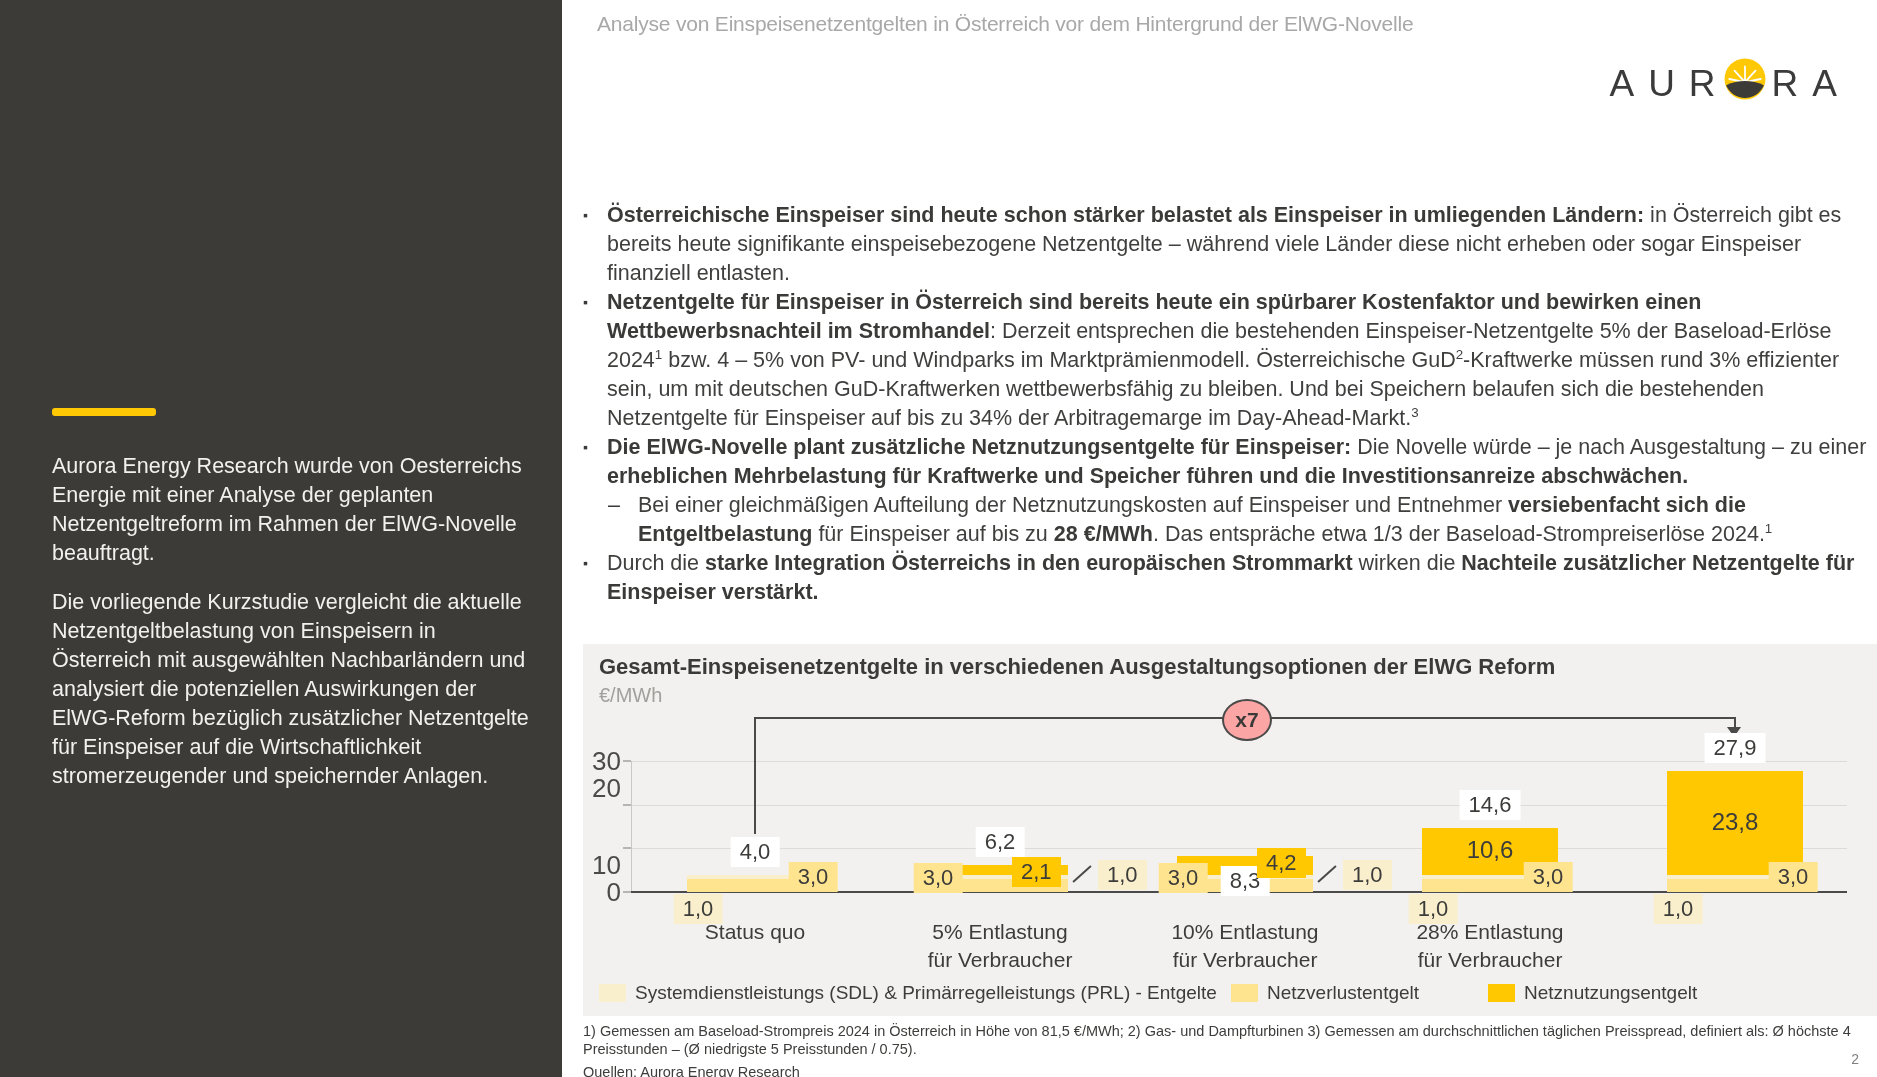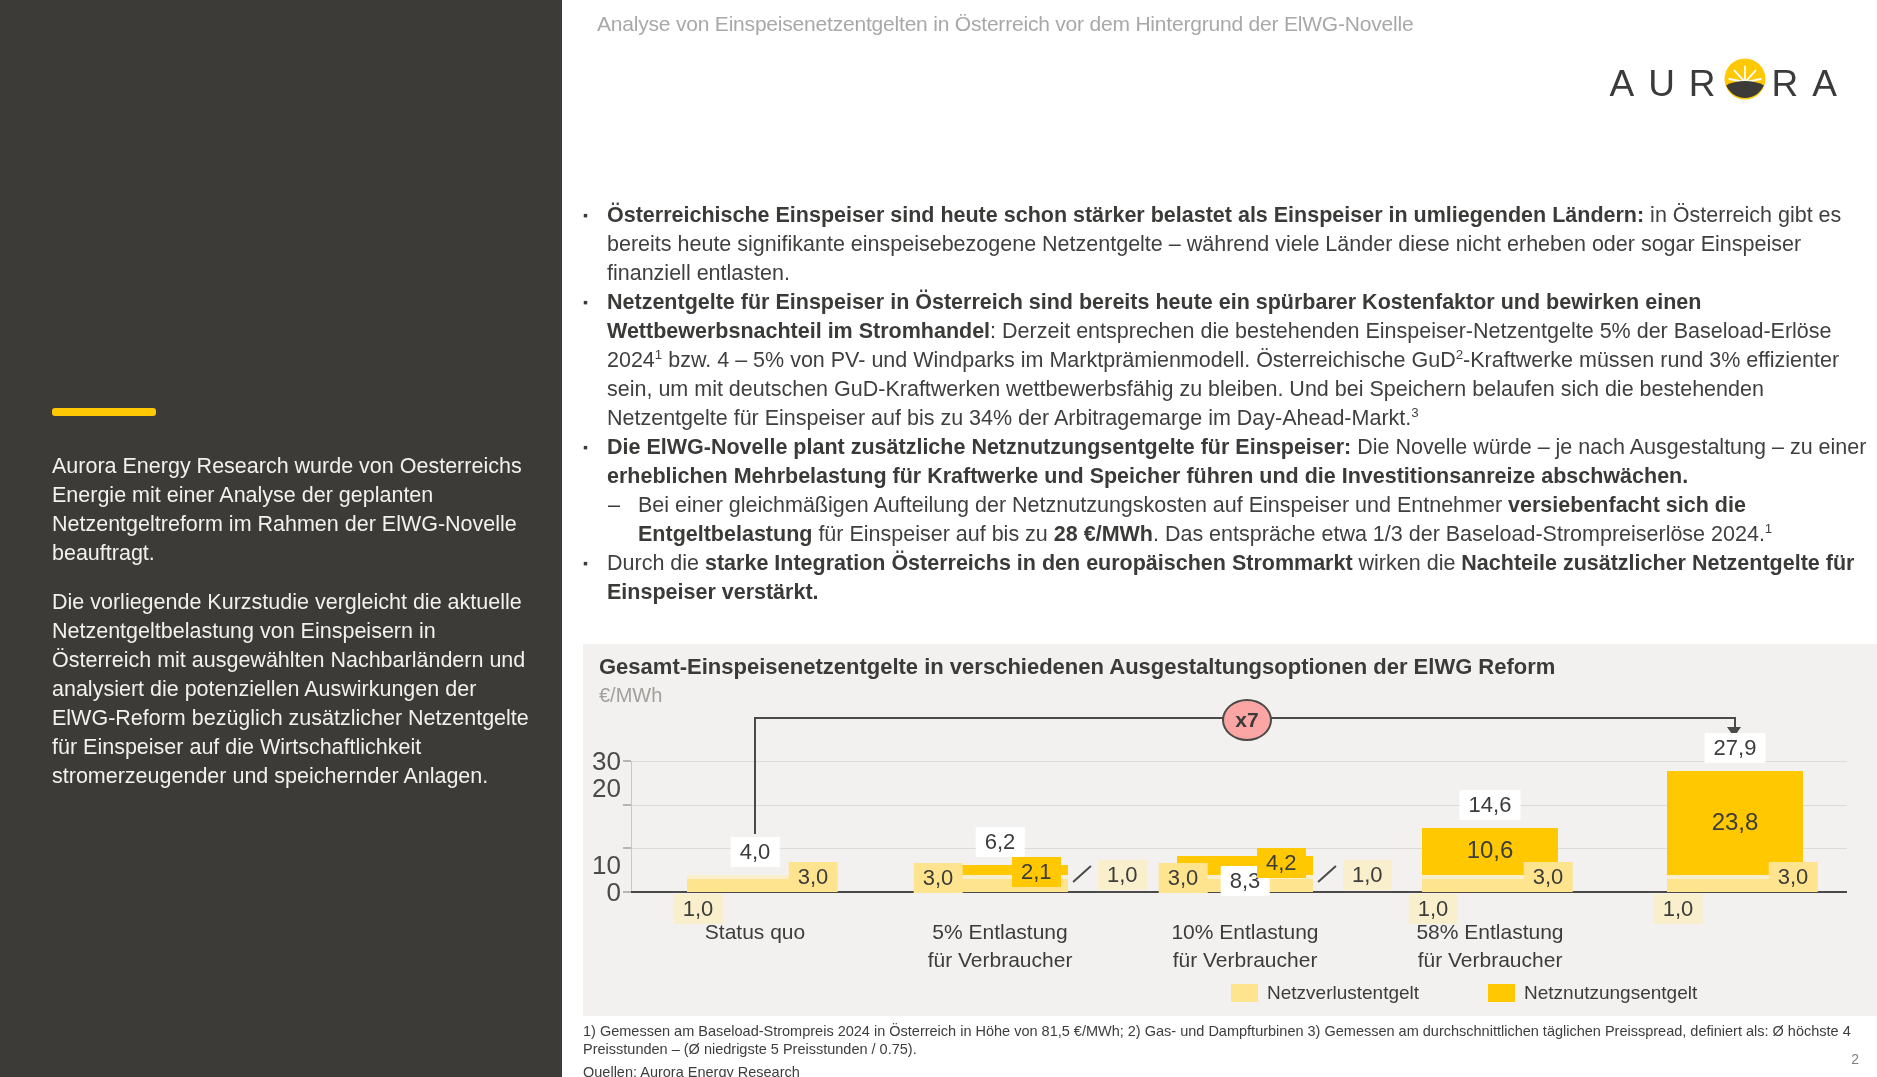--- a/index.html
+++ b/index.html
@@ -174,32 +174,36 @@
           <div>für Verbraucher</div>
         </div>
         <div class="seg" style="left: 825px; top: 168.89px; width: 136px; height: 13.11px; background: rgb(255, 228, 143);"></div>
         <div class="seg" style="left: 825px; top: 164.52px; width: 136px; height: 4.37px; background: rgb(250, 239, 204);"></div>
         <div class="seg" style="left: 825px; top: 118.198px; width: 136px; height: 46.322px; background: rgb(255, 200, 0);"></div>
         <div class="inlab" style="left: 825px; top: 126.359px; width: 136px;">10,6</div>
         <div class="chip tot ctr" style="left: 893px; top: 80.198px;">14,6</div>
         <div class="chip pale ctr" style="left: 836px; top: 184px;">1,0</div>
         <div class="chip light ctr" style="left: 951px; top: 152px;">3,0</div>
         <div class="xlab" style="left: 753px;">
-          <div>58% Entlastung</div>
+          <div>28% Entlastung</div>
           <div>für Verbraucher</div>
         </div>
         <div class="seg" style="left: 1070px; top: 168.89px; width: 136px; height: 13.11px; background: rgb(255, 228, 143);"></div>
         <div class="seg" style="left: 1070px; top: 164.52px; width: 136px; height: 4.37px; background: rgb(250, 239, 204);"></div>
         <div class="seg" style="left: 1070px; top: 60.514px; width: 136px; height: 104.006px; background: rgb(255, 200, 0);"></div>
         <div class="inlab" style="left: 1070px; top: 97.517px; width: 136px;">23,8</div>
         <div class="chip tot ctr" style="left: 1138px; top: 22.514px;">27,9</div>
         <div class="chip pale ctr" style="left: 1081px; top: 184px;">1,0</div>
         <div class="chip light ctr" style="left: 1196px; top: 152px;">3,0</div>
       </div>
     <div class="legend" id="legend-row">
+        <div class="litem" style="left: 16px; top: 0px;">
+          <div class="lsw" style="background: rgb(250, 239, 204);"></div>
+          <span>Systemdienstleistungs (SDL) &amp; Primärregelleistungs (PRL) - Entgelte</span>
+        </div>
         <div class="litem" style="left: 648px; top: 0px;">
           <div class="lsw" style="background: rgb(255, 228, 143);"></div>
           <span>Netzverlustentgelt</span>
         </div>
         <div class="litem" style="left: 905px; top: 0px;">
           <div class="lsw" style="background: rgb(255, 200, 0);"></div>
           <span>Netznutzungsentgelt</span>
         </div>
       </div>
   </div>

